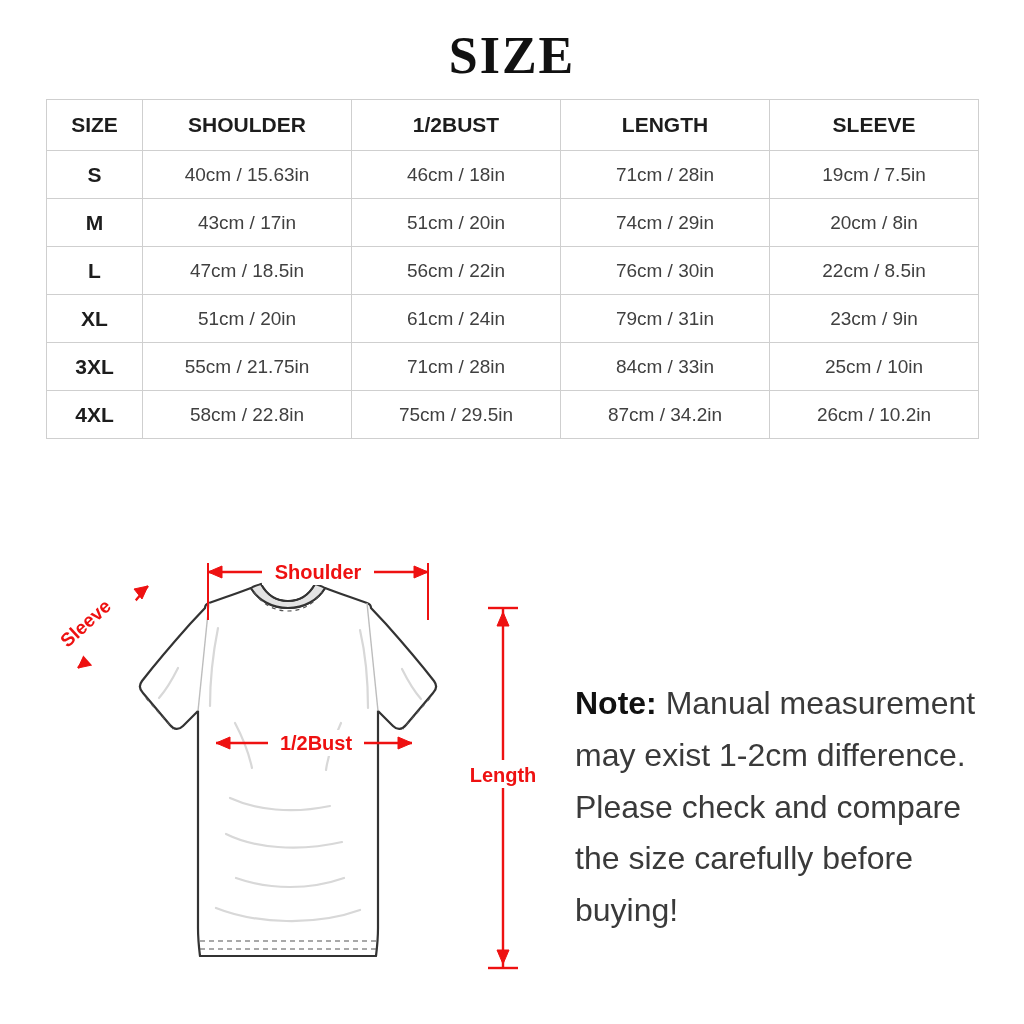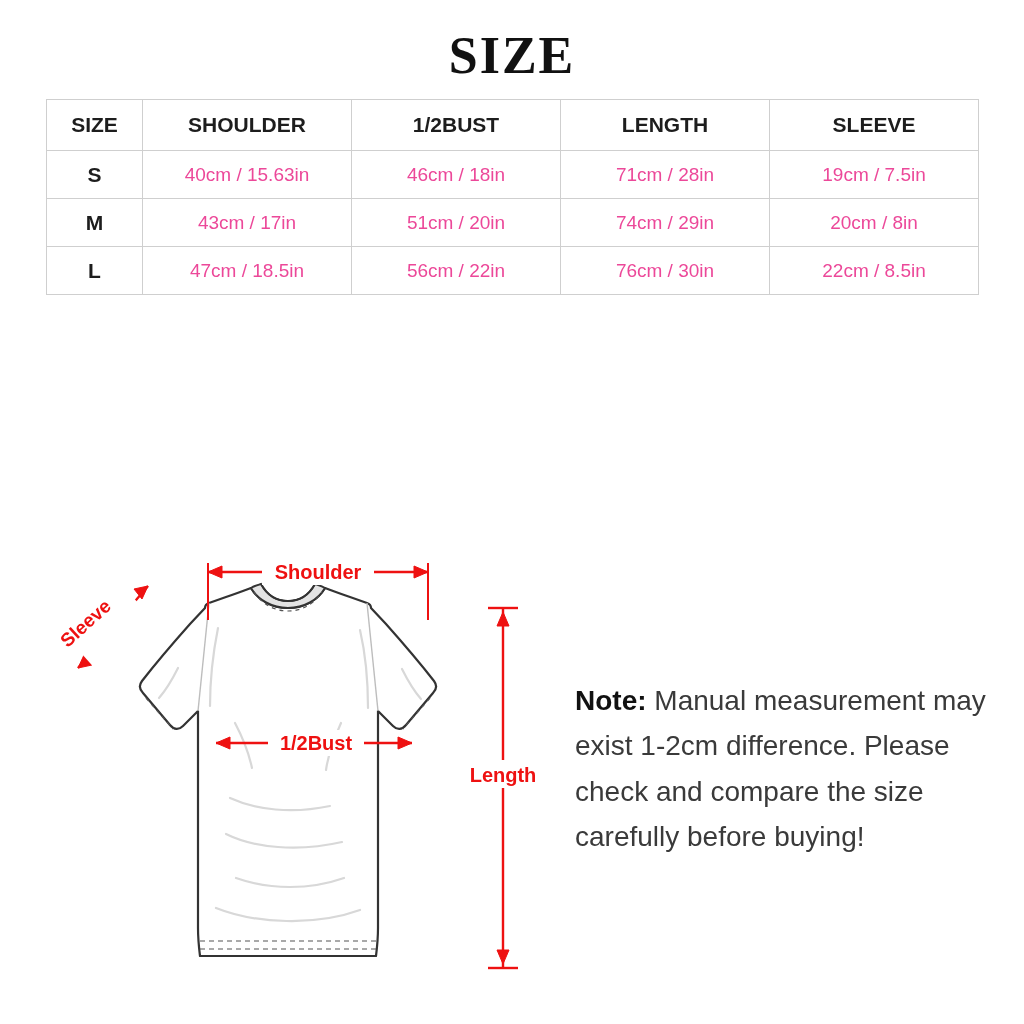--- a/index.html
+++ b/index.html
@@ -32,21 +32,21 @@
     border-collapse: collapse;
     table-layout: fixed;
   }
   table.size-table th,
   table.size-table td {
     border: 1px solid #cfcfcf;
     height: 45px;
     text-align: center;
     vertical-align: middle;
     font-size: 19px;
-    color: #ec4899;
+    color: #404040;
   }
   table.size-table thead th {
     font-weight: 700;
     font-size: 21px;
     color: #1d1d1d;
     height: 48px;
   }
   table.size-table tbody td.size-cell {
     font-weight: 700;
     font-size: 21px;
@@ -70,21 +70,21 @@
     left: 30px;
     top: 0;
     width: 520px;
     height: 476px;
   }
   .note {
     position: absolute;
     left: 575px;
     top: 130px;
     width: 420px;
-    font-size: 28px;
+    font-size: 32px;
     line-height: 1.62;
     color: #3a3a3a;
   }
   .note b {
     color: #111;
     font-weight: 700;
   }
   svg { display: block; }
 </style>
 </head>
@@ -124,20 +124,41 @@
         <td>51cm / 20in</td>
         <td>74cm / 29in</td>
         <td>20cm / 8in</td>
       </tr>
       <tr>
         <td class="size-cell">L</td>
         <td>47cm / 18.5in</td>
         <td>56cm / 22in</td>
         <td>76cm / 30in</td>
         <td>22cm / 8.5in</td>
+      </tr>
+      <tr>
+        <td class="size-cell">XL</td>
+        <td>51cm / 20in</td>
+        <td>61cm / 24in</td>
+        <td>79cm / 31in</td>
+        <td>23cm / 9in</td>
+      </tr>
+      <tr>
+        <td class="size-cell">3XL</td>
+        <td>55cm / 21.75in</td>
+        <td>71cm / 28in</td>
+        <td>84cm / 33in</td>
+        <td>25cm / 10in</td>
+      </tr>
+      <tr>
+        <td class="size-cell">4XL</td>
+        <td>58cm / 22.8in</td>
+        <td>75cm / 29.5in</td>
+        <td>87cm / 34.2in</td>
+        <td>26cm / 10.2in</td>
       </tr>
     </tbody>
   </table>
 </div>
 
 <div class="lower">
 
   <div class="shirt-area">
     <svg width="520" height="476" viewBox="0 0 520 476" xmlns="http://www.w3.org/2000/svg">
 

